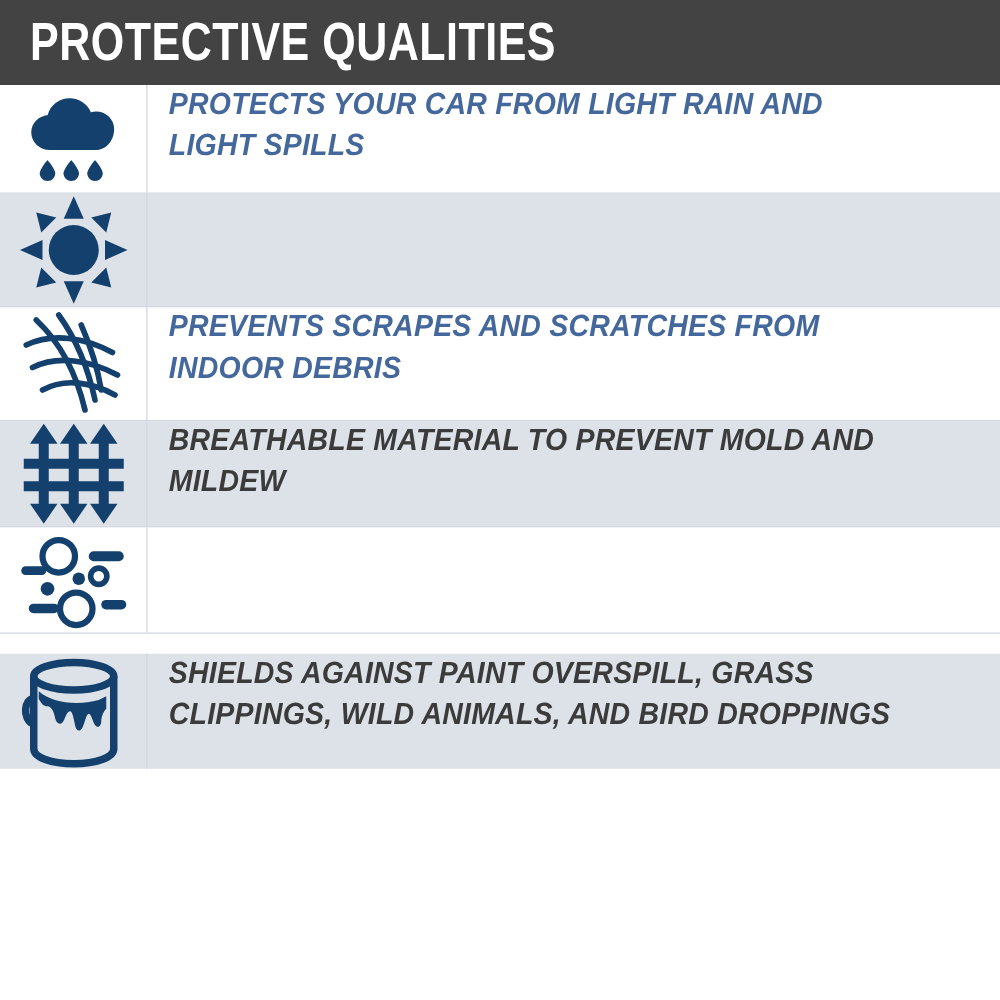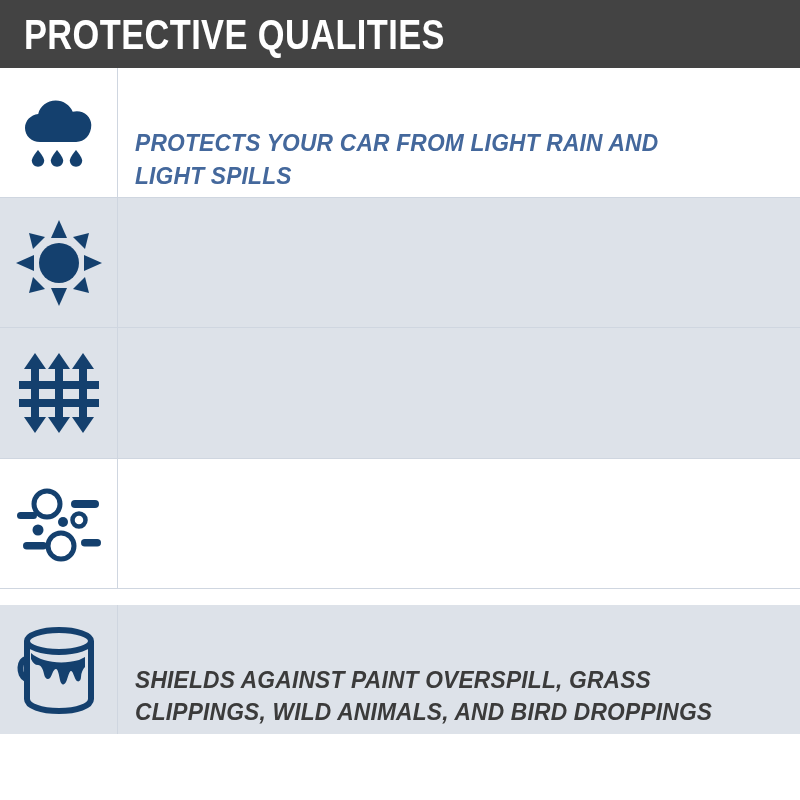--- a/index.html
+++ b/index.html
@@ -9,21 +9,21 @@
   }
   body {
     width: 800px;
     height: 800px;
     background: #ffffff;
     font-family: "Liberation Sans", sans-serif;
     overflow: hidden;
   }
   .infographic {
     width: 800px;
-    height: 734px;
+    height: 600px;
     display: flex;
     flex-direction: column;
     background: #ffffff;
     position: relative;
   }
 
   
   .header {
     height: 68px;
     flex: 0 0 68px;
@@ -79,21 +79,21 @@
     box-sizing: border-box;
     border-right: 1px solid #cfd6e0;
   }
   .icon-cell svg {
     display: block;
   }
 
   .text-cell {
     flex: 1 1 auto;
     display: flex;
-    align-items: flex-end;
+    align-items: flex-start;
     padding: 0 22px 5px 17px;
     box-sizing: border-box;
   }
   .row-text {
     font-family: "Liberation Sans", sans-serif;
     font-size: 24.5px;
     font-weight: bold;
     font-style: italic;
     line-height: 1.33;
     letter-spacing: 0.2px;
@@ -149,20 +149,39 @@
               <polygon points="15,15 31,19 19,31"></polygon>
               <polygon points="75,15 71,31 59,19"></polygon>
               <polygon points="15,75 19,59 31,71"></polygon>
               <polygon points="75,75 59,71 71,59"></polygon>
             </g>
           </svg>
         </span>
       </div>
     </div>
 
+    <div class="row plain">
+      <div class="icon-cell">
+        <span>
+          <svg width="86" height="90" viewBox="0 0 86 90" aria-hidden="true">
+            <g fill="none" stroke="#14406e" stroke-width="4.5" stroke-linecap="round">
+              <path d="M13 10 C 30 26, 44 48, 52 82"></path>
+              <path d="M31 6 C 44 24, 54 46, 60 74"></path>
+              <path d="M49 14 C 56 30, 62 48, 65 66"></path>
+              <path d="M5 30 C 26 20, 52 24, 74 36"></path>
+              <path d="M10 48 C 30 38, 56 42, 78 54"></path>
+              <path d="M18 66 C 36 56, 58 60, 76 70"></path>
+            </g>
+          </svg>
+        </span>
+      </div>
+      <div class="text-cell">
+        <div class="row-text text-blue">PREVENTS SCRAPES AND SCRATCHES FROM INDOOR DEBRIS</div>
+      </div>
+    </div>
 
     <div class="row alt">
       <div class="icon-cell">
         <span>
           <svg width="88" height="84" viewBox="0 0 88 84" aria-hidden="true">
             <g fill="#14406e">
               <rect x="4" y="30" width="80" height="8"></rect>
               <rect x="4" y="48" width="80" height="8"></rect>
               <g>
                 <rect x="16" y="12" width="8" height="62"></rect>
@@ -176,20 +195,23 @@
               </g>
               <g>
                 <rect x="64" y="12" width="8" height="62"></rect>
                 <polygon points="68,2 79,18 57,18"></polygon>
                 <polygon points="68,82 79,66 57,66"></polygon>
               </g>
             </g>
           </svg>
         </span>
       </div>
+      <div class="text-cell">
+        <div class="row-text text-dark">BREATHABLE MATERIAL TO PREVENT MOLD AND MILDEW</div>
+      </div>
     </div>
 
     <div class="row plain">
       <div class="icon-cell">
         <span>
           <svg width="92" height="84" viewBox="0 0 92 84" aria-hidden="true">
             <g fill="#14406e">
               <circle cx="34" cy="23" r="13" fill="none" stroke="#14406e" stroke-width="5"></circle>
               <circle cx="48" cy="65" r="13" fill="none" stroke="#14406e" stroke-width="5"></circle>
               <circle cx="66" cy="39" r="6.5" fill="none" stroke="#14406e" stroke-width="4.5"></circle>

